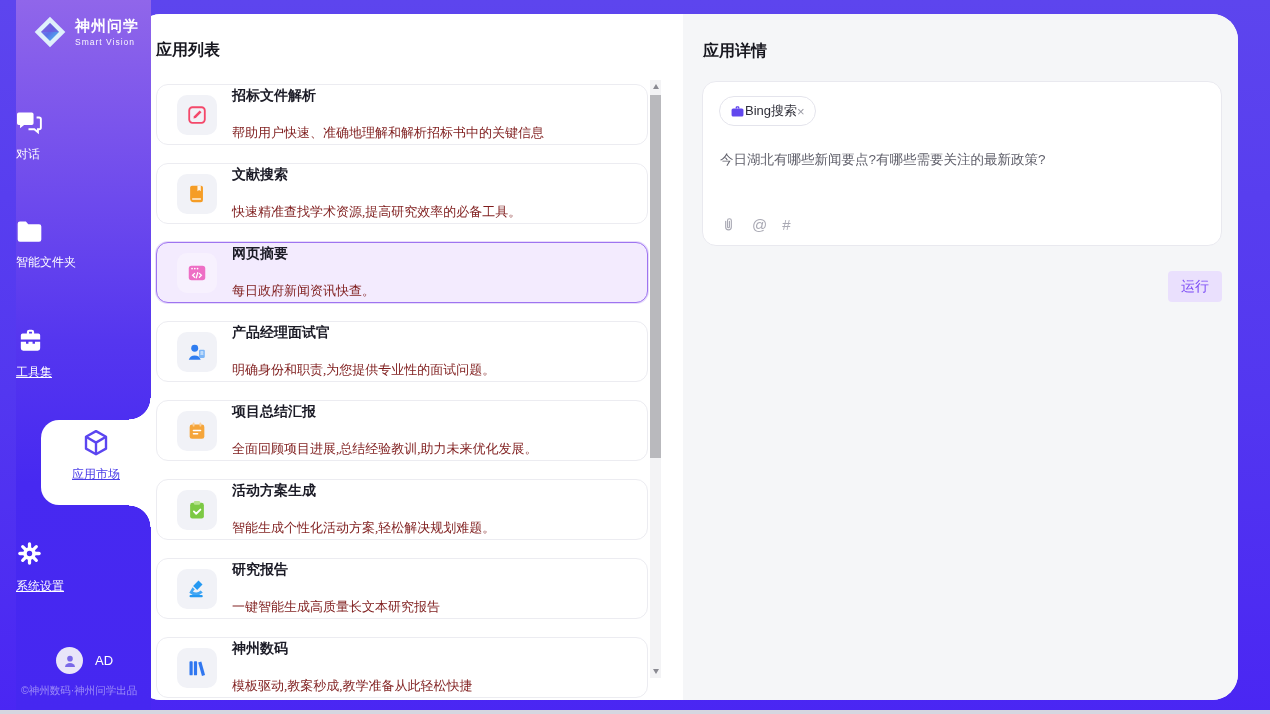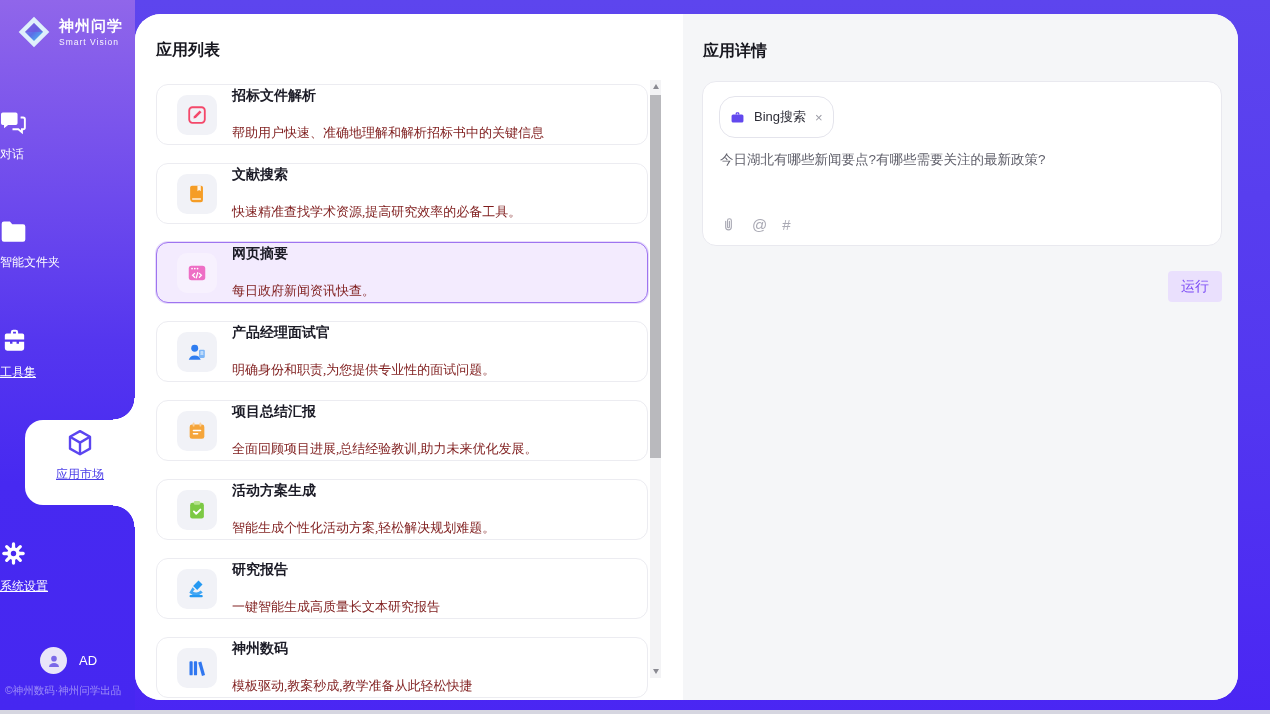--- a/index.html
+++ b/index.html
@@ -7,21 +7,21 @@
   body {
     font-family:"Liberation Sans","DejaVu Sans",sans-serif;
     background:linear-gradient(180deg,#5d45ee 0%,#5337f0 55%,#4a26f3 100%);
     position:relative;
   }
   
   .bottom-edge { position:absolute; left:0; bottom:0; width:100%; height:4px; background:#d6d6e0; z-index:60; }
 
   
   .sidebar {
-    position:absolute; left:0; top:0; width:135px; height:710px; z-index:30;
+    position:absolute; left:16px; top:0; width:135px; height:710px; z-index:30;
     background:linear-gradient(180deg,#9066ea 0%,#7a54ec 18%,#5536ef 48%,#4729f1 68%,#4627f1 100%);
   }
   .logo { position:absolute; left:16px; top:14px; display:flex; align-items:center; gap:7px; }
   .logo-text { display:flex; flex-direction:column; color:#fff; }
   .logo-cn { font-size:15px; font-weight:bold; letter-spacing:1px; }
   .logo-en { font-size:8.5px; letter-spacing:1px; margin-top:1px; opacity:.95; }
   .nav-item { position:absolute; left:0; width:135px; color:#fff; cursor:pointer; }
   .nav-item .nav-label { display:block; font-size:12px; margin-top:7px; }
   .nav-item .nav-label.u { text-decoration:underline; }
   .nav-chat { top:110px; } .nav-folder { top:220px; } .nav-tools { top:328px; } .nav-settings { top:540px; }
@@ -73,23 +73,23 @@
   .sb-thumb { position:absolute; left:0; top:15px; width:11px; height:363px; background:#b9b9bd; cursor:pointer; }
 
   
   .detail-panel { position:absolute; left:548px; top:0; width:555px; height:100%; background:#f5f6f8; }
   .detail-panel .panel-title { position:absolute; left:20px; top:27px; }
   .detail-card {
     position:absolute; left:19px; top:67px; width:520px; height:165px;
     background:#fff; border:1px solid #e9e9ef; border-radius:14px;
   }
   .tool-chip {
-    position:absolute; left:16px; top:14px; height:42px; padding:0 10px;
+    position:absolute; left:16px; top:14px; height:30px; padding:0 10px;
     border:1px solid #e4e4ec; border-radius:16px; background:#fff;
-    display:inline-flex; align-items:center; gap:9px; cursor:pointer;
+    display:inline-flex; align-items:center; gap:0; cursor:pointer;
   }
   .chip-label { font-size:13px; color:#2e2e38; }
   .chip-close { font-size:13px; color:#9a9aa4; cursor:pointer; line-height:1; }
   .question-text { position:absolute; left:17px; top:68px; width:480px; font-size:13.5px; color:#5f5f6a; line-height:20px; }
   .attach-row { position:absolute; left:17px; top:134px; display:flex; align-items:center; gap:15px; color:#a9a9b4; }
   .attach-glyph { font-size:15px; color:#a9a9b4; cursor:pointer; }
   .run-button {
     position:absolute; right:16px; top:257px; width:54px; height:31px;
     background:#eae0fd; color:#7b4bf5; font-size:14px; border:none; border-radius:4px; cursor:pointer;
     font-family:inherit;

